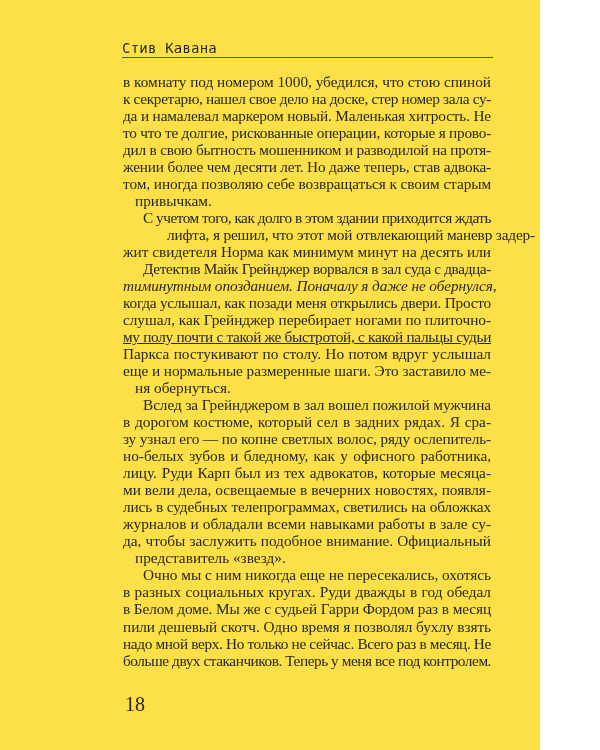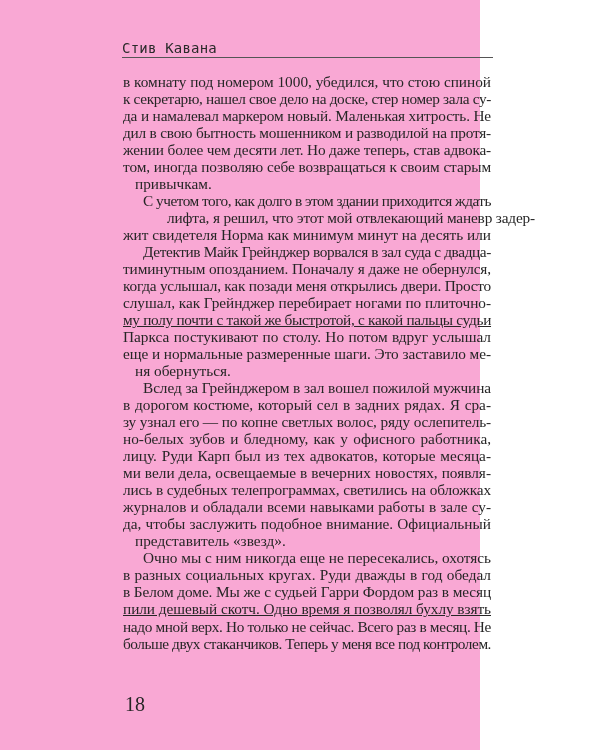--- a/index.html
+++ b/index.html
@@ -1,17 +1,17 @@
 <!DOCTYPE html>
 <html><head>
 <meta charset="utf-8">
 <style>
   html, body { margin: 0; padding: 0; background: #ffffff; }
   body { width: 600px; height: 750px; position: relative; overflow: hidden; }
-  .page { position: absolute; left: 0; top: 0; width: 480px; height: 750px; background: #f9a8d4; }
+  .page { position: absolute; left: 0; top: 0; width: 540px; height: 750px; background: #fde047; }
   .running-head {
     position: absolute; left: 122px; top: 40px; width: 371px;
     font-family: "DejaVu Sans Mono", "Liberation Mono", monospace;
     font-size: 14px; color: #2a2a2a; letter-spacing: 0.2px;
     height: 17px; line-height: 17px;
   }
   .rule {
     position: absolute; left: 122px; top: 57px; width: 371px; height: 1px;
     background: #555;
   }
@@ -39,35 +39,36 @@
 <div class="page">
   <div class="running-head">Стив Кавана</div>
   <div class="rule"></div>
 
   <div class="body-text">
 
     <div>
       <span class="line" style="letter-spacing: -0.014px;">в комнату под номером 1000, убедился, что стою спиной</span>
       <span class="line" style="letter-spacing: -0.327px;">к секретарю, нашел свое дело на доске, стер номер зала су-</span>
       <span class="line" style="letter-spacing: -0.161px;">да и намалевал маркером новый. Маленькая хитрость. Не</span>
+      <span class="line" style="letter-spacing: -0.231px;">то что те долгие, рискованные операции, которые я прово-</span>
       <span class="line" style="letter-spacing: -0.213px;">дил в свою бытность мошенником и разводилой на протя-</span>
       <span class="line" style="letter-spacing: -0.171px;">жении более чем десяти лет. Но даже теперь, став адвока-</span>
       <span class="line" style="letter-spacing: -0.074px;">том, иногда позволяю себе возвращаться к своим старым</span>
       <span class="line last">привычкам.</span>
     </div>
 
     <div>
       <span class="line indent" style="letter-spacing: -0.494px;">С учетом того, как долго в этом здании приходится ждать</span>
       <span class="line" style="letter-spacing: -0.162px; margin-left: 44px;">лифта, я решил, что этот мой отвлекающий маневр задер-</span>
       <span class="line">жит свидетеля Норма как минимум минут на десять или</span>
     </div>
 
     <div>
       <span class="line indent" style="letter-spacing: -0.374px;">Детектив Майк Грейнджер ворвался в зал суда с двадца-</span>
-      <span class="line" style="letter-spacing: -0.109px;">тиминутным опозданием. Поначалу я даже не обернулся,</span>
+      <span class="line" style="letter-spacing: -0.109px; font-style: italic;">тиминутным опозданием. Поначалу я даже не обернулся,</span>
       <span class="line" style="letter-spacing: -0.213px;">когда услышал, как позади меня открылись двери. Просто</span>
       <span class="line" style="letter-spacing: -0.041px;">слушал, как Грейнджер перебирает ногами по плиточно-</span>
       <span class="line" style="letter-spacing: -0.307px; text-decoration: underline;">му полу почти с такой же быстротой, с какой пальцы судьи</span>
       <span class="line">Паркса постукивают по столу. Но потом вдруг услышал</span>
       <span class="line" style="letter-spacing: -0.061px;">еще и нормальные размеренные шаги. Это заставило ме-</span>
       <span class="line last">ня обернуться.</span>
     </div>
 
     <div>
       <span class="line indent" style="letter-spacing: -0.074px;">Вслед за Грейнджером в зал вошел пожилой мужчина</span>
@@ -79,20 +80,20 @@
       <span class="line" style="letter-spacing: -0.102px;">лись в судебных телепрограммах, светились на обложках</span>
       <span class="line">журналов и обладали всеми навыками работы в зале су-</span>
       <span class="line">да, чтобы заслужить подобное внимание. Официальный</span>
       <span class="line last">представитель «звезд».</span>
     </div>
 
     <div>
       <span class="line indent" style="letter-spacing: -0.025px;">Очно мы с ним никогда еще не пересекались, охотясь</span>
       <span class="line">в разных социальных кругах. Руди дважды в год обедал</span>
       <span class="line" style="letter-spacing: -0.096px;">в Белом доме. Мы же с судьей Гарри Фордом раз в месяц</span>
-      <span class="line" style="letter-spacing: -0.058px; text-decoration: underline;">пили дешевый скотч. Одно время я позволял бухлу взять</span>
+      <span class="line" style="letter-spacing: -0.058px;">пили дешевый скотч. Одно время я позволял бухлу взять</span>
       <span class="line" style="letter-spacing: -0.354px;">надо мной верх. Но только не сейчас. Всего раз в месяц. Не</span>
       <span class="line" style="letter-spacing: -0.449px;">больше двух стаканчиков. Теперь у меня все под контролем.</span>
     </div>
   </div>
 
   <div class="folio">18</div>
 </div>
 
 </body></html>

